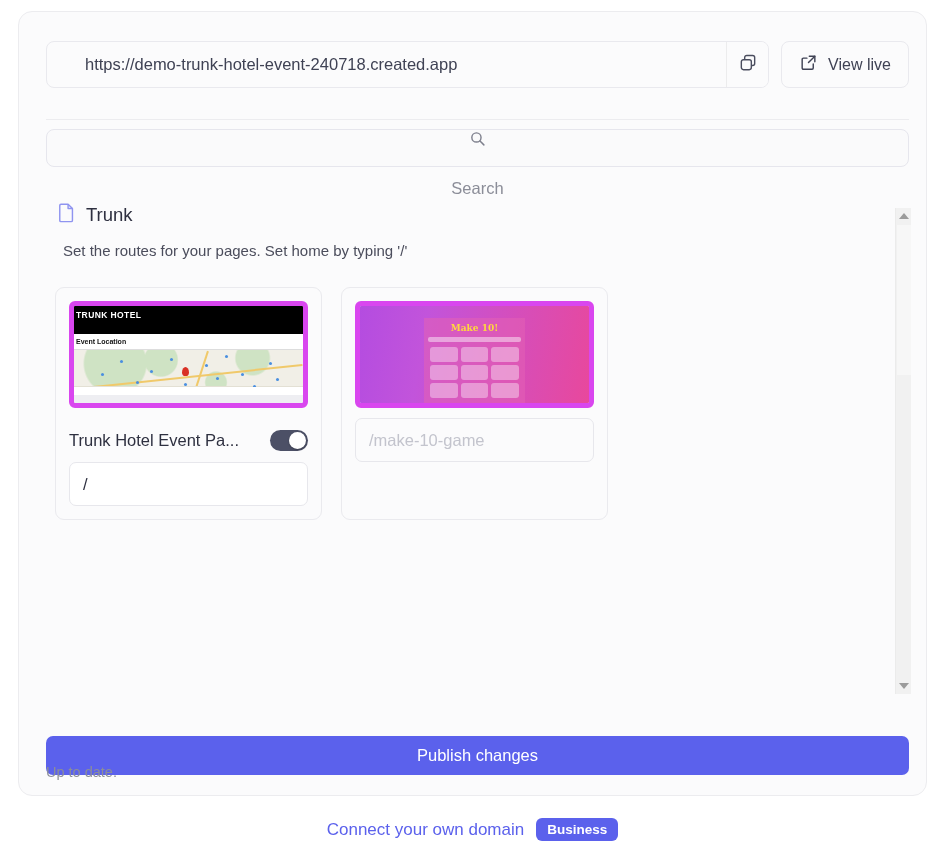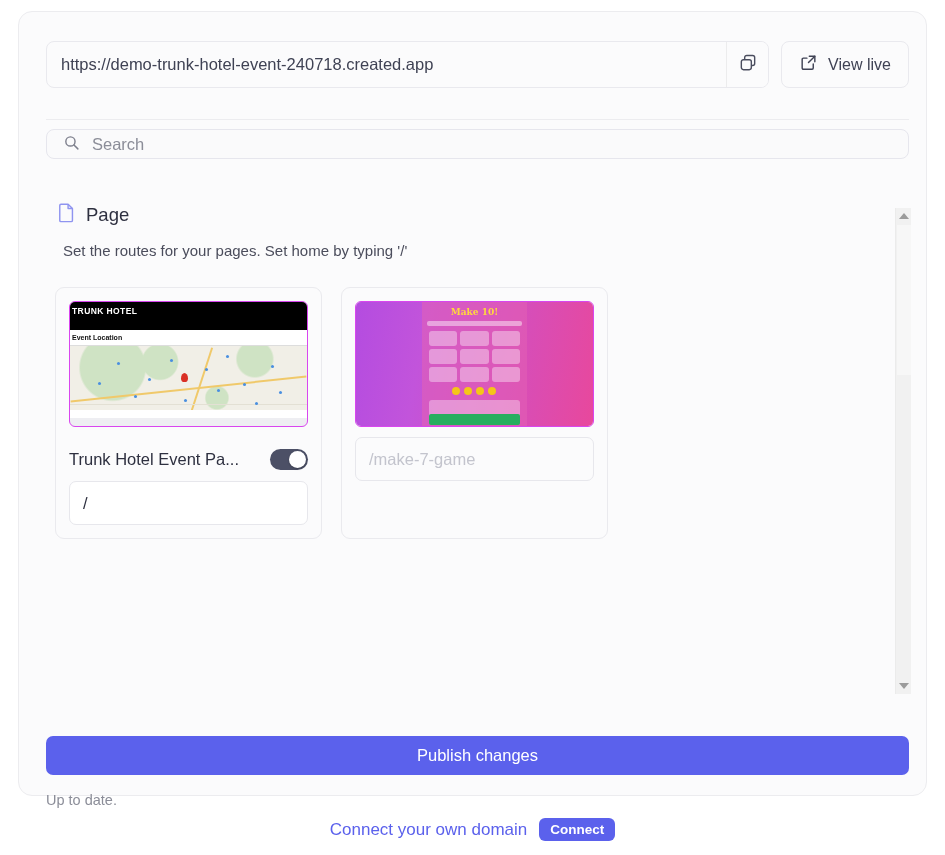--- a/index.html
+++ b/index.html
@@ -24,20 +24,21 @@
     width: 863px; height: 47px;
     display: flex; align-items: stretch;
   }
   .url-box {
     flex: 1;
     display: flex; align-items: center;
     background: #fbfbfc;
     border: 1px solid #e9e9ee;
     border-radius: 8px;
     overflow: hidden;
+    padding-left: 24px;
   }
   .url-text {
     flex: 1;
     padding: 0 14px;
     font-size: 16.5px;
     color: #3f4254;
     white-space: nowrap; overflow: hidden;
   }
   .copy-btn {
     width: 42px; height: 100%;
@@ -61,28 +62,29 @@
   }
   .divider {
     position: absolute; left: 27px; top: 107px;
     width: 863px; height: 1px;
     background: #ececef;
   }
 
   
   .search-box {
     position: absolute; left: 27px; top: 117px;
-    width: 863px; height: 30px;
+    width: 863px; height: 38px;
     display: flex; align-items: center;
-    gap: 12px;
+    gap: 28px;
     padding: 0 16px;
     background: #fafafb;
     border: 1px solid #e6e6ed;
     border-radius: 8px;
     cursor: text;
+    flex-direction: column;
   }
   .search-ph { font-size: 16.5px; color: #8b8d98; }
 
   
   .pages-head {
     position: absolute; left: 38px; top: 190px;
     display: flex; align-items: center; gap: 10px;
   }
   .pages-title { font-size: 18.5px; color: #2e3040; }
   .pages-sub {
@@ -97,26 +99,26 @@
     display: flex; gap: 19px;
   }
   .card {
     width: 267px;
     background: #fbfbfc;
     border: 1px solid #eaeaee;
     border-radius: 9px;
     padding: 13px;
   }
   .thumb {
-    width: 100%; height: 126px;
+    width: 100%; height: 107px;
     border-radius: 6px;
     overflow: hidden;
     position: relative;
     background: #eeeef2;
-    border: 1px solid #d946ef;
+    border: 5px solid #d946ef;
   }
   .thumb.plain { background: #ededf1; }
 
   
   .hotel-bar {
     position: absolute; left: 0; top: 0; right: 0; height: 28px;
     background: #000;
     color: #fff;
     padding: 4px 6px;
   }
@@ -155,21 +157,21 @@
     position: absolute; left: 0; right: 0; bottom: 0; height: 8px;
     background: #fff;
   }
 
   
   .game {
     position: absolute; inset: 0;
     background: linear-gradient(100deg, #b44ce0 0%, #c254db 28%, #e8489c 100%);
   }
   .game-panel {
-    position: absolute; left: 28%; top: 0; width: 44%; height: 100%;
+    position: absolute; left: 28%; top: 12px; width: 44%; height: 100%;
     background: rgba(228,96,180,0.55);
   }
   .game-title {
     position: absolute; left: 0; right: 0; top: 5px;
     text-align: center;
     font-size: 9px; font-weight: bold;
     color: #ffd83d;
     font-family: "DejaVu Serif", serif;
   }
   .game-desc {
@@ -271,21 +273,21 @@
     width: 863px; height: 39px;
     background: #5b61ec;
     border-radius: 7px;
     display: flex; align-items: center; justify-content: center;
     color: #fff; font-size: 16.5px;
     cursor: pointer;
     margin-top: 17px;
   }
   .status {
     position: absolute; left: 27px; top: 752px;
-    font-size: 14.5px; color: #8b8d98; margin-top: 28px;
+    font-size: 14.5px; color: #8b8d98;
   }
 
   
   .footer {
     position: absolute; left: 0; right: 0; top: 818px;
     display: flex; align-items: center; justify-content: center; gap: 12px;
   }
   .footer-link {
     font-size: 17px; color: #5b61ec; cursor: pointer;
   }
@@ -337,21 +339,21 @@
     <span class="search-ph">Search</span>
   </div>
 
   <div class="pages-head">
     <span>
       <svg width="19" height="21" viewBox="0 0 24 26" fill="none" stroke="#8f94f0" stroke-width="1.8" stroke-linejoin="round">
         <path d="M5 2.5h9l5.5 5.5V23a1.5 1.5 0 0 1-1.5 1.5H5A1.5 1.5 0 0 1 3.5 23V4A1.5 1.5 0 0 1 5 2.5z"></path>
         <path d="M14 2.5V8h5.5"></path>
       </svg>
     </span>
-    <span class="pages-title">Page</span>
+    <span class="pages-title">Trunk</span>
   </div>
   <div class="pages-sub">Set the routes for your pages. Set home by typing '/'</div>
 
   <div class="cards">
 
     <div class="card">
       <div class="thumb">
         <div class="hotel-map">
           <div class="road" style="left:0; top:58%; width:100%; transform:rotate(-6deg);"></div>
           <div class="road" style="left:55%; top:0; width:2px; height:100%; transform:rotate(18deg);"></div>
@@ -412,21 +414,21 @@
               <span class="coin"></span>
               <span class="coin"></span>
               <span class="coin"></span>
             </div>
             <div class="game-msg"></div>
             <div class="game-btn"></div>
           </div>
         </div>
       </div>
       <div class="route-input empty">
-        <span>/make-7-game</span>
+        <span>/make-10-game</span>
       </div>
     </div>
 
   </div>
 
   <div class="scrollbar">
     <div class="sb-arrow up">
         <span class="tri up"></span>
       </div>
     <div class="sb-thumb"></div>
@@ -435,14 +437,14 @@
       </div>
   </div>
 
   <div class="publish">Publish changes</div>
   <div class="status">Up to date.</div>
 
 </div>
 
 <div class="footer">
   <span class="footer-link">Connect your own domain</span>
-  <span class="badge">Connect</span>
+  <span class="badge">Business</span>
 </div>
 
 </body></html>

